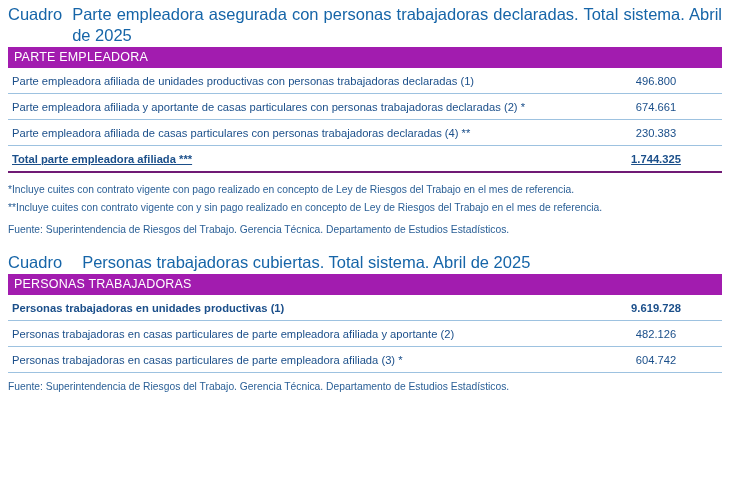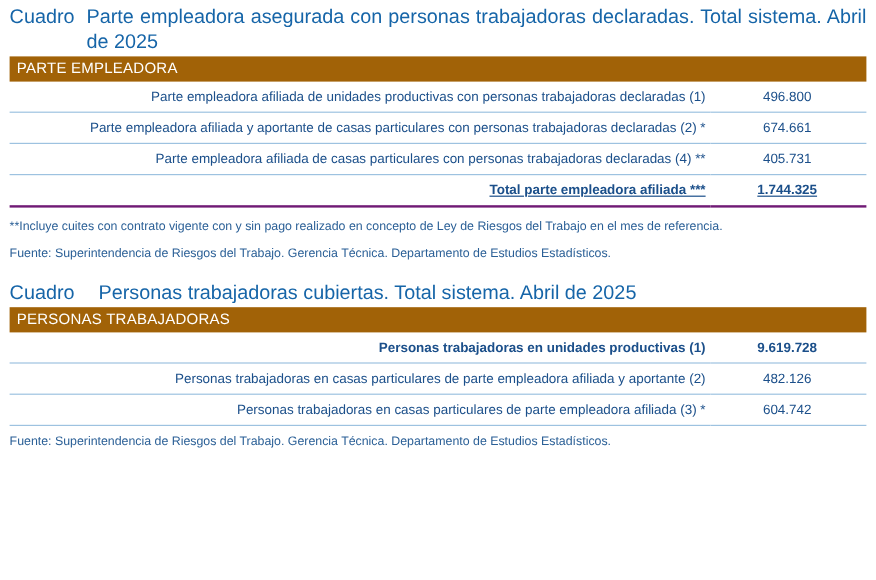--- a/index.html
+++ b/index.html
@@ -45,21 +45,21 @@
     color: #1665a8;
     margin-top: 0;
     margin-bottom: 2px;
     display: flex;
     align-items: baseline;
   }
   .title-2 .word { padding-right: 20px; }
 
   
   .section-head {
-    background: #a16207;
+    background: #a21caf;
     color: #ffffff;
     font-size: 12.5px;
     padding: 3px 6px 4px 6px;
     letter-spacing: .2px;
   }
 
   
   table.data {
     width: 100%;
     border-collapse: collapse;
@@ -68,21 +68,21 @@
   }
   table.data td {
     padding: 7px 4px 6px 4px;
     border-bottom: 1px solid #9dc2e0;
     vertical-align: middle;
   }
   table.data tr:first-child td {
     border-top: none;
   }
   table.data td.label {
-    text-align: right;
+    text-align: left;
     margin-left: 29px;
   }
   table.data td.value {
     text-align: center;
     white-space: nowrap;
     width: 120px;
     padding-right: 6px;
   }
   tr.total td {
     font-weight: bold;
@@ -132,30 +132,31 @@
       <tr>
         <td class="label">Parte empleadora afiliada de unidades productivas con personas trabajadoras declaradas (1)</td>
         <td class="value">496.800</td>
       </tr>
       <tr>
         <td class="label">Parte empleadora afiliada y aportante de casas particulares con personas trabajadoras declaradas (2) *</td>
         <td class="value">674.661</td>
       </tr>
       <tr>
         <td class="label">Parte empleadora afiliada de casas particulares con personas trabajadoras declaradas (4) **</td>
-        <td class="value">405.731</td>
+        <td class="value">230.383</td>
       </tr>
       <tr class="total last-total">
         <td class="label">Total parte empleadora afiliada ***</td>
         <td class="value">1.744.325</td>
       </tr>
     </tbody>
   </table>
 
   <div class="notes">
+    <div>*Incluye cuites con contrato vigente  con pago realizado en concepto de Ley de Riesgos del Trabajo en el mes de referencia.</div>
     <div>**Incluye cuites con contrato vigente  con y sin pago realizado en concepto de Ley de Riesgos del Trabajo en el mes de referencia.</div>
   </div>
 
   <div class="source">Fuente: Superintendencia de Riesgos del Trabajo. Gerencia Técnica. Departamento de Estudios Estadísticos.</div>
 
   <div class="block-2">
     <div class="title-2">
       <span class="word">Cuadro</span>
       <span class="ttext">Personas trabajadoras cubiertas. Total sistema. Abril de 2025</span>
     </div>

